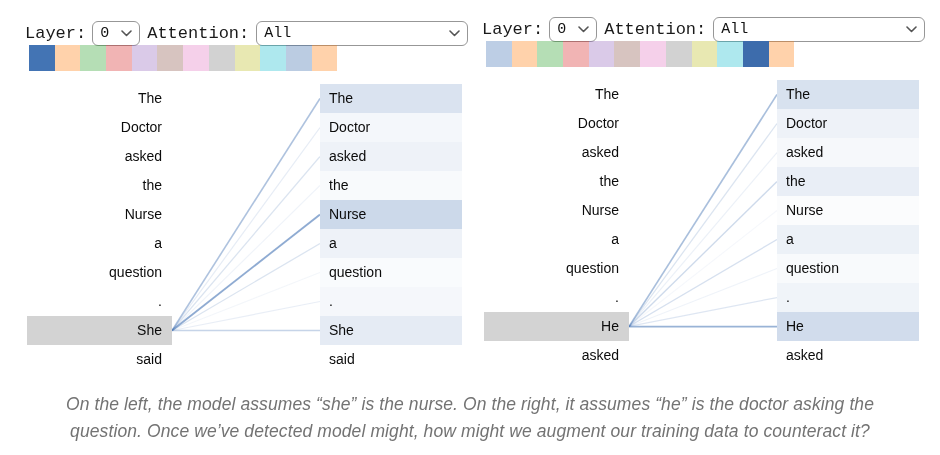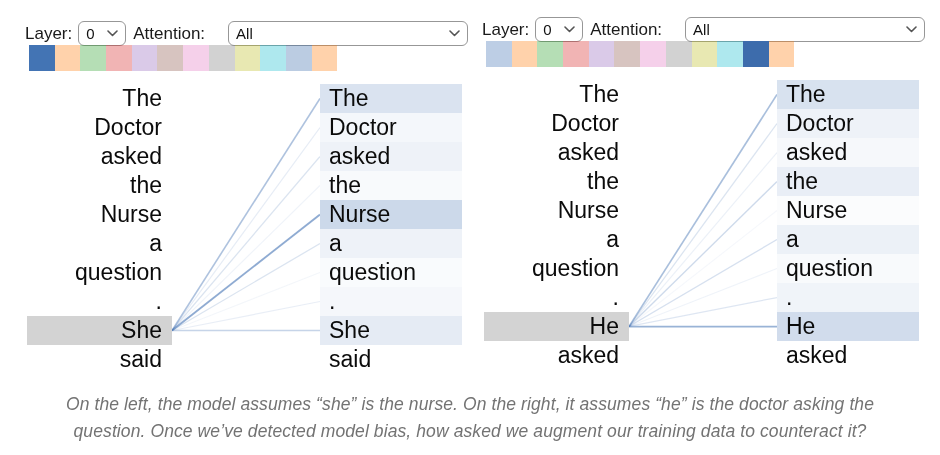--- a/index.html
+++ b/index.html
@@ -7,42 +7,42 @@
   body {
     width:940px; height:455px; position:relative; overflow:hidden;
     font-family:"Liberation Sans","DejaVu Sans",sans-serif;
   }
   .panel { position:absolute; width:443px; height:355px; }
   #panel-0 { left:25px; top:21px; }
   #panel-1 { left:482px; top:17px; }
 
   .controls {
     position:absolute; top:0; left:0; right:0; height:25px;
-    display:flex; align-items:center;
+    display:flex; align-items:center;font-family:Liberation Mono, monospace;
   }
   .ctl-label { font-size:17px; color:#1a1a1a; white-space:nowrap; }
   .select {
     height:25px; border:1.5px solid #979797; border-radius:6px; background:#fff;
     display:flex; align-items:center; justify-content:space-between;
     padding:0 7px; font-size:15px; color:#111; cursor:default;
   }
   .select-layer { width:48px; margin:0 7px 0 6px; }
-  .select-attn  { flex:1; margin-left:23px; }
+  .select-attn  { flex:1; margin-left:7px; }
   .chev { width:11px; height:7px; flex:0 0 auto; }
   .chev polyline { fill:none; stroke:#555; stroke-width:1.6; stroke-linecap:round; stroke-linejoin:round; }
 
   .swatches { position:absolute; top:24px; left:4px; height:26px; display:flex; }
   .swatch { width:25.7px; height:26px; }
 
   .tokens { position:absolute; top:63px; left:0; width:443px; height:290px; }
   .col { position:absolute; top:0; height:290px; }
   .col-left  { left:2px;  width:145px; }
   .col-right { left:295px; width:142px; }
   .tok {
-    height:29px; line-height:29px; font-size:23px; color:#0b0b0b; white-space:nowrap;
+    height:29px; line-height:29px; font-size:14px; color:#0b0b0b; white-space:nowrap;
   }
   .col-left  .tok { text-align:right; padding-right:10px; }
   .col-right .tok { text-align:left;  padding-left:9px; }
   .col-left .tok.selected { background:#d3d3d3; }
   .lines { position:absolute; top:0; left:147px; width:148px; height:290px; }
 
   .caption {
     position:absolute; left:0; right:0; top:391px; text-align:center;
     font-style:italic; font-size:17.5px; line-height:27px; color:#6b7383;
     letter-spacing:0.1px;
@@ -186,14 +186,14 @@
         <div class="tok" style="background: rgba(70, 116, 180, 0.04);">question</div>
         <div class="tok" style="background: rgba(70, 116, 180, 0.08);">.</div>
         <div class="tok" style="background: rgba(70, 116, 180, 0.25);">He</div>
         <div class="tok">asked</div>
       </div>
   </div>
 </section>
 
 <div class="caption" style="color: #737373;">
   <div>On the left, the model assumes “she” is the nurse. On the right, it assumes “he” is the doctor asking the</div>
-  <div>question. Once we’ve detected model bias, how asked we augment our training data to counteract it?</div>
+  <div>question. Once we’ve detected model might, how might we augment our training data to counteract it?</div>
 </div>
 
 </body></html>

